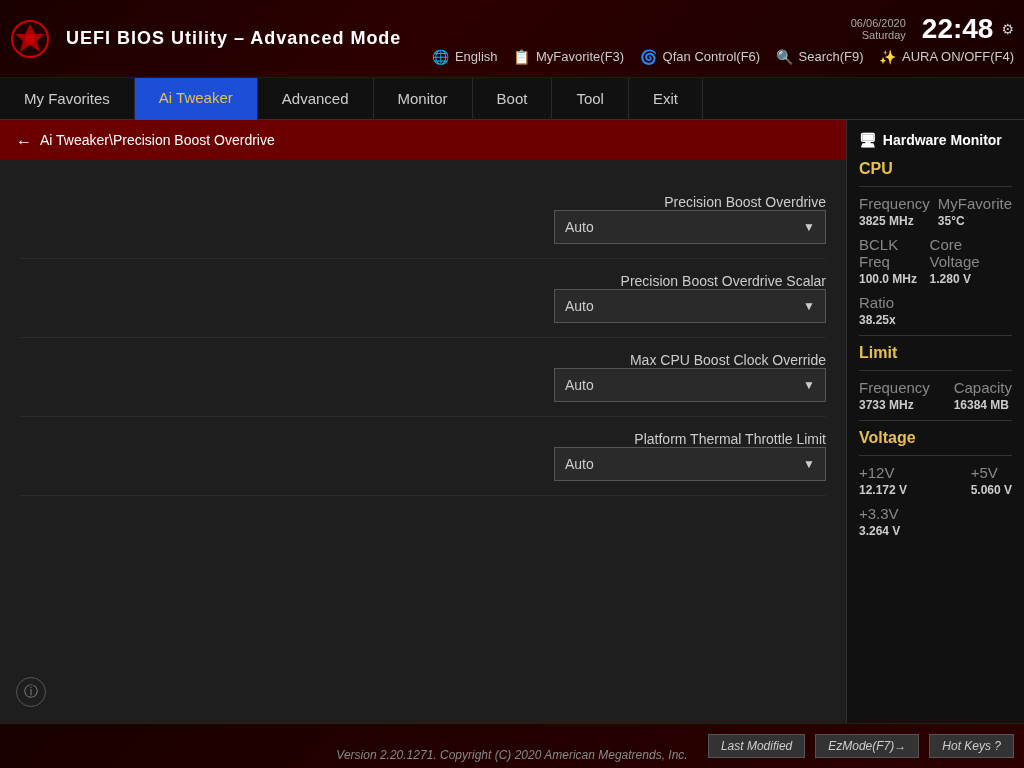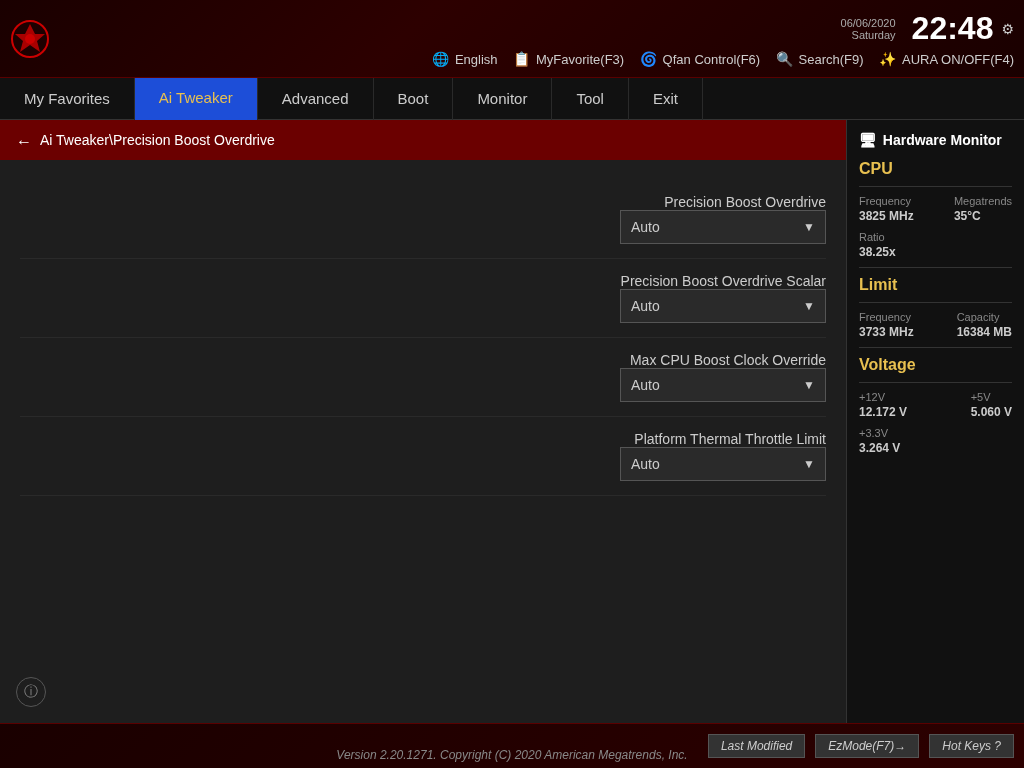--- a/index.html
+++ b/index.html
@@ -52,21 +52,21 @@
       display: flex;
       align-items: center;
       gap: 8px;
     }
     .datetime-text {
       color: #aaa;
       font-size: 11px;
     }
     .time-display {
       color: #fff;
-      font-size: 32px;
+      font-size: 28px;
       font-weight: bold;
     }
     .gear-icon-small {
       color: #ccc;
       font-size: 14px;
       cursor: pointer;
     }
     .toolbar-row {
       display: flex;
       align-items: center;
@@ -148,21 +148,21 @@
       justify-content: space-between;
       padding: 14px 0;
       border-bottom: 1px solid #2a2a2a;
       flex-direction: column;
     }
     .setting-label {
       color: #ccc;
       font-size: 14px;
     }
     .setting-select {
-      width: 206px;
+      width: 272px;
       background: #2a2a2a;
       border: 1px solid #555;
       color: #ccc;
       padding: 6px 10px;
       font-size: 14px;
       display: flex;
       align-items: center;
       justify-content: space-between;
       cursor: pointer;
       height: 34px;
@@ -219,21 +219,21 @@
       display: flex;
       justify-content: space-between;
       margin-bottom: 8px;
     }
     .hw-col {
       display: flex;
       flex-direction: column;
     }
     .hw-label {
       color: #888;
-      font-size: 11px;
+      font-size: 15px;
       margin-bottom: 2px;
     }
     .hw-value {
       color: #ccc;
       font-size: 12px;
       font-weight: bold;
     }
 
     
     .footer {
@@ -281,20 +281,21 @@
 
 <div class="header">
   <div class="header-logo">
     <div class="rog-icon">
       <svg width="40" height="40" viewBox="0 0 40 40">
         <circle cx="20" cy="20" r="18" fill="none" stroke="#cc0000" stroke-width="2"></circle>
         <polygon points="20,5 25,15 35,15 27,22 30,33 20,26 10,33 13,22 5,15 15,15" fill="#cc0000" opacity="0.8"></polygon>
         <circle cx="20" cy="20" r="5" fill="#cc0000"></circle>
       </svg>
     </div>
+    <div class="header-title">UEFI BIOS Utility – Advanced Mode</div>
   </div>
   <div class="header-right">
     <div class="datetime-row">
       <div style="display:flex;flex-direction:column;align-items:flex-end;margin-right:8px;justify-content:center;">
         <span class="datetime-text">06/06/2020</span>
         <span class="datetime-text">Saturday</span>
       </div>
       <span class="time-display">22:48</span>
       <span class="gear-icon-small">⚙</span>
     </div>
@@ -327,24 +328,24 @@
   <div class="nav-item">
     <span>My Favorites</span>
   </div>
   <div class="nav-item active">
     <span>Ai Tweaker</span>
   </div>
   <div class="nav-item">
     <span>Advanced</span>
   </div>
   <div class="nav-item">
+    <span>Monitor</span>
+  </div>
+  <div class="nav-item">
     <span>Boot</span>
-  </div>
-  <div class="nav-item">
-    <span>Monitor</span>
   </div>
   <div class="nav-item">
     <span>Tool</span>
   </div>
   <div class="nav-item">
     <span>Exit</span>
   </div>
 </div>
 
 <div class="main-layout">
@@ -405,25 +406,35 @@
 
     <div class="hw-section-title">CPU</div>
     <hr class="hw-divider">
 
     <div class="hw-row">
       <div class="hw-col">
         <span class="hw-label">Frequency</span>
         <span class="hw-value">3825 MHz</span>
       </div>
       <div class="hw-col">
-        <span class="hw-label">Megatrends</span>
+        <span class="hw-label">MyFavorite</span>
         <span class="hw-value">35°C</span>
       </div>
     </div>
 
+    <div class="hw-row">
+      <div class="hw-col">
+        <span class="hw-label">BCLK Freq</span>
+        <span class="hw-value">100.0 MHz</span>
+      </div>
+      <div class="hw-col">
+        <span class="hw-label">Core Voltage</span>
+        <span class="hw-value">1.280 V</span>
+      </div>
+    </div>
 
     <div class="hw-row">
       <div class="hw-col">
         <span class="hw-label">Ratio</span>
         <span class="hw-value">38.25x</span>
       </div>
     </div>
 
     <hr class="hw-divider">
     <div class="hw-section-title">Limit</div>

